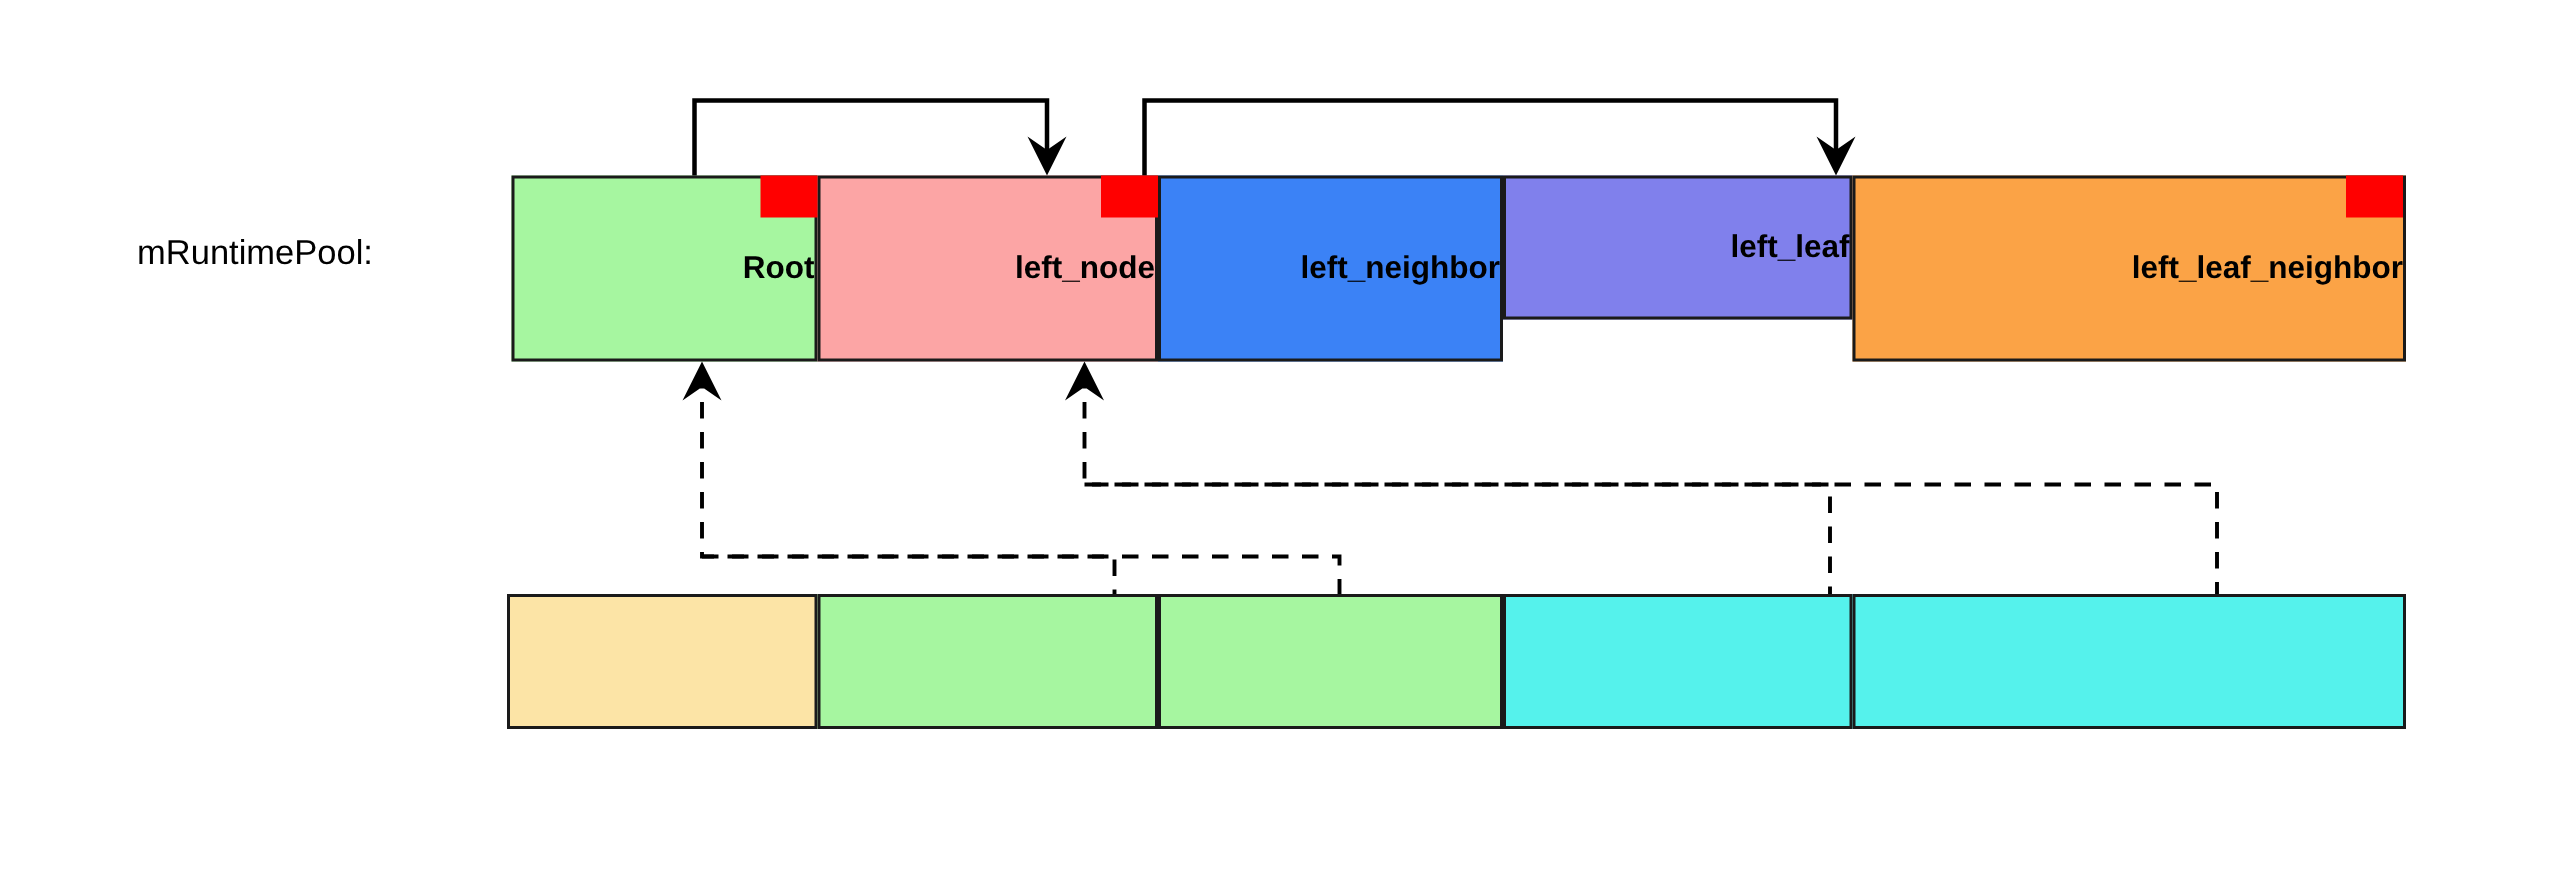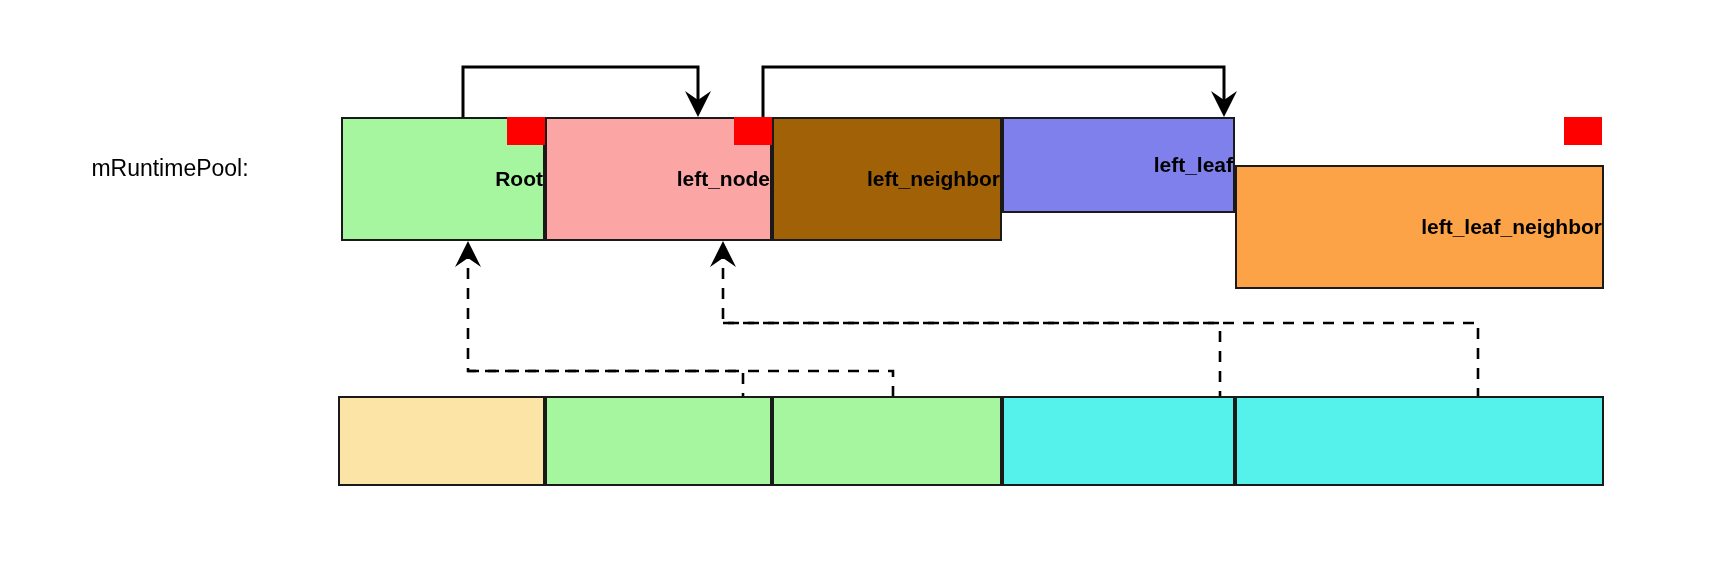--- a/index.html
+++ b/index.html
@@ -57,27 +57,27 @@
 
   <div id="cells-layer">
       <div class="cell" style="left: 341px; top: 117px; width: 204px; height: 124px; background: rgb(166, 246, 160); border-color: rgb(26, 26, 26);">
         <span class="cell-label">Root</span>
       </div>
       <div class="marker" style="left: 507px; top: 117px; background: rgb(255, 0, 0);"></div>
       <div class="cell" style="left: 545px; top: 117px; width: 227px; height: 124px; background: #fca5a5; border-color: rgb(26, 26, 26);">
         <span class="cell-label">left_node</span>
       </div>
       <div class="marker" style="left: 734px; top: 117px; background: rgb(255, 0, 0);"></div>
-      <div class="cell" style="left: 772px; top: 117px; width: 230px; height: 124px; background: #a16207; border-color: rgb(26, 26, 26);">
+      <div class="cell" style="left: 772px; top: 117px; width: 230px; height: 124px; background: #3b82f6; border-color: rgb(26, 26, 26);">
         <span class="cell-label">left_neighbor</span>
       </div>
       <div class="cell" style="left: 1002px; top: 117px; width: 233px; height: 96px; background: rgb(128, 128, 236); border-color: rgb(26, 26, 26);">
         <span class="cell-label">left_leaf</span>
       </div>
-      <div class="cell" style="left: 1235px; top: 117px; width: 369px; height: 124px; background: rgb(251, 163, 70); border-color: rgb(26, 26, 26); margin-top: 48px;">
+      <div class="cell" style="left: 1235px; top: 117px; width: 369px; height: 124px; background: rgb(251, 163, 70); border-color: rgb(26, 26, 26);">
         <span class="cell-label">left_leaf_neighbor</span>
       </div>
       <div class="marker" style="left: 1564px; top: 117px; background: rgb(255, 0, 0);"></div>
       <div class="cell" style="left: 338px; top: 396px; width: 207px; height: 90px; background: rgb(252, 228, 166); border-color: rgb(26, 26, 26);">
         <span class="cell-label"></span>
       </div>
       <div class="cell" style="left: 545px; top: 396px; width: 227px; height: 90px; background: rgb(166, 246, 160); border-color: rgb(26, 26, 26);">
         <span class="cell-label"></span>
       </div>
       <div class="cell" style="left: 772px; top: 396px; width: 230px; height: 90px; background: rgb(166, 246, 160); border-color: rgb(26, 26, 26);">

